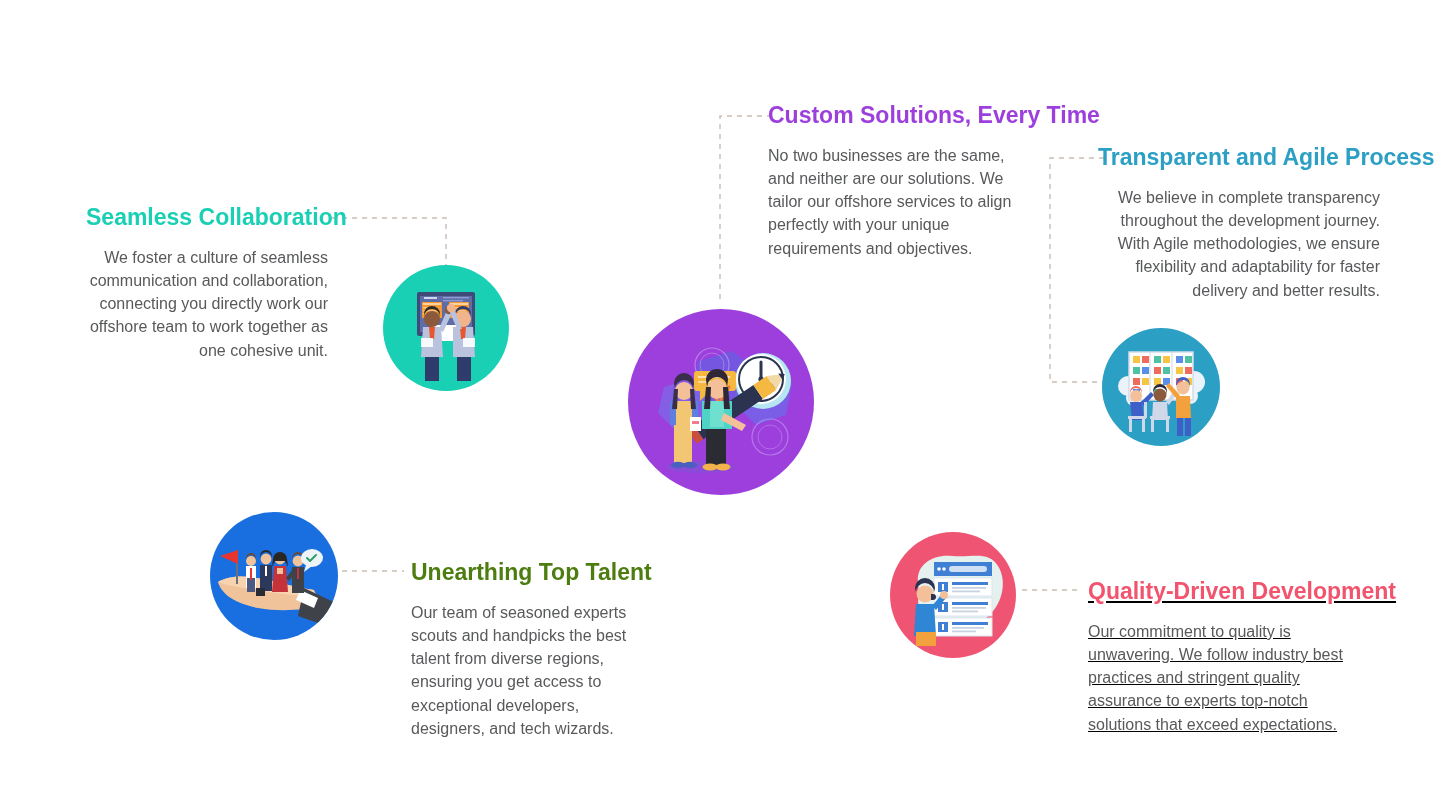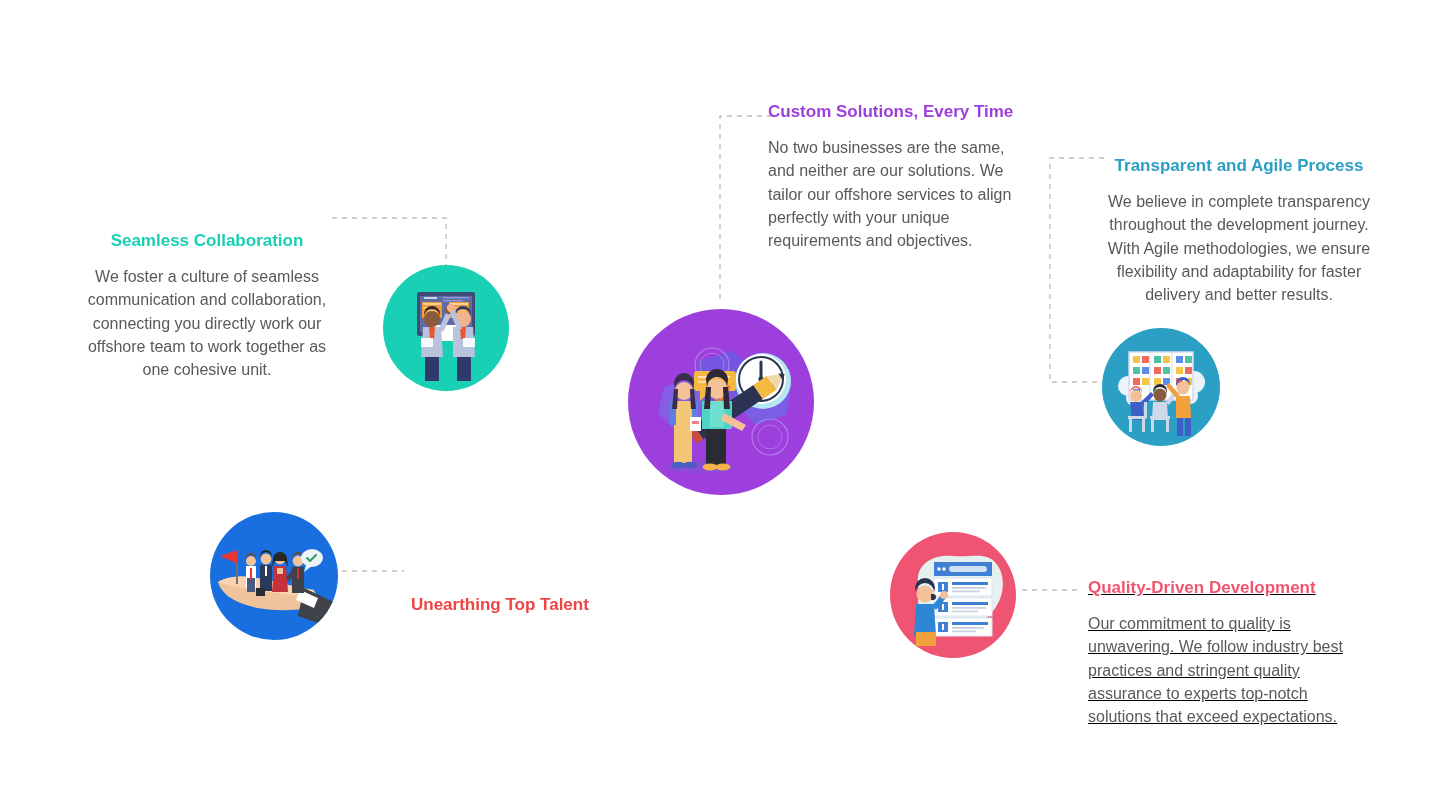--- a/index.html
+++ b/index.html
@@ -16,44 +16,44 @@
     -webkit-font-smoothing: antialiased;
   }
   .stage {
     position: absolute;
     inset: 0;
   }
 
   
   .block { position: absolute; }
   .block .title {
-    font-size: 17px;
+    font-size: 23px;
     font-weight: bold;
     line-height: 1.25;
     margin: 0 0 14px 0;
     white-space: nowrap;
   }
   .block .body {
     font-size: 16px;
     line-height: 1.45;
     color: #58595b;
     margin: 0;
   }
 
-  #block-collaboration { left: 86px; top: 203px; width: 242px; text-align: center; margin-top: 27px; }
+  #block-collaboration { left: 86px; top: 203px; width: 242px; text-align: right; }
   #block-collaboration .title { color: #19cfb4; }
 
   #block-custom { left: 768px; top: 101px; width: 250px; text-align: left; }
   #block-custom .title { color: #9c3fdc; }
 
-  #block-transparent { left: 1098px; top: 143px; width: 282px; text-align: center; margin-top: 12px; }
+  #block-transparent { left: 1098px; top: 143px; width: 282px; text-align: right; }
   #block-transparent .title { color: #2b9fc4; }
 
   #block-talent { left: 411px; top: 558px; width: 232px; text-align: left; }
-  #block-talent .title { color: #ef4444; margin-top: 36px; }
+  #block-talent .title { color: #4d7c0f; }
 
   #block-quality { left: 1088px; top: 577px; width: 262px; text-align: left; text-decoration: underline; }
   #block-quality .title { color: #f2536d; }
 
   
   .circle {
     position: absolute;
     border-radius: 50%;
     overflow: hidden;
   }
@@ -123,20 +123,21 @@
     <p class="body">No two businesses are the same, and neither are our solutions. We tailor our offshore services to align perfectly with your unique requirements and objectives.</p>
   </div>
 
   <div class="block" id="block-transparent">
     <h3 class="title">Transparent and Agile Process</h3>
     <p class="body">We believe in complete transparency throughout the development journey. With Agile methodologies, we ensure flexibility and adaptability for faster delivery and better results.</p>
   </div>
 
   <div class="block" id="block-talent">
     <h3 class="title">Unearthing Top Talent</h3>
+    <p class="body">Our team of seasoned experts scouts and handpicks the best talent from diverse regions, ensuring you get access to exceptional developers, designers, and tech wizards.</p>
   </div>
 
   <div class="block" id="block-quality">
     <h3 class="title">Quality-Driven Development</h3>
     <p class="body">Our commitment to quality is unwavering. We follow industry best practices and stringent quality assurance to experts top-notch solutions that exceed expectations.</p>
   </div>
 
   <div class="circle" id="circle-collaboration">
     <svg viewBox="0 0 126 126">
       <g>

